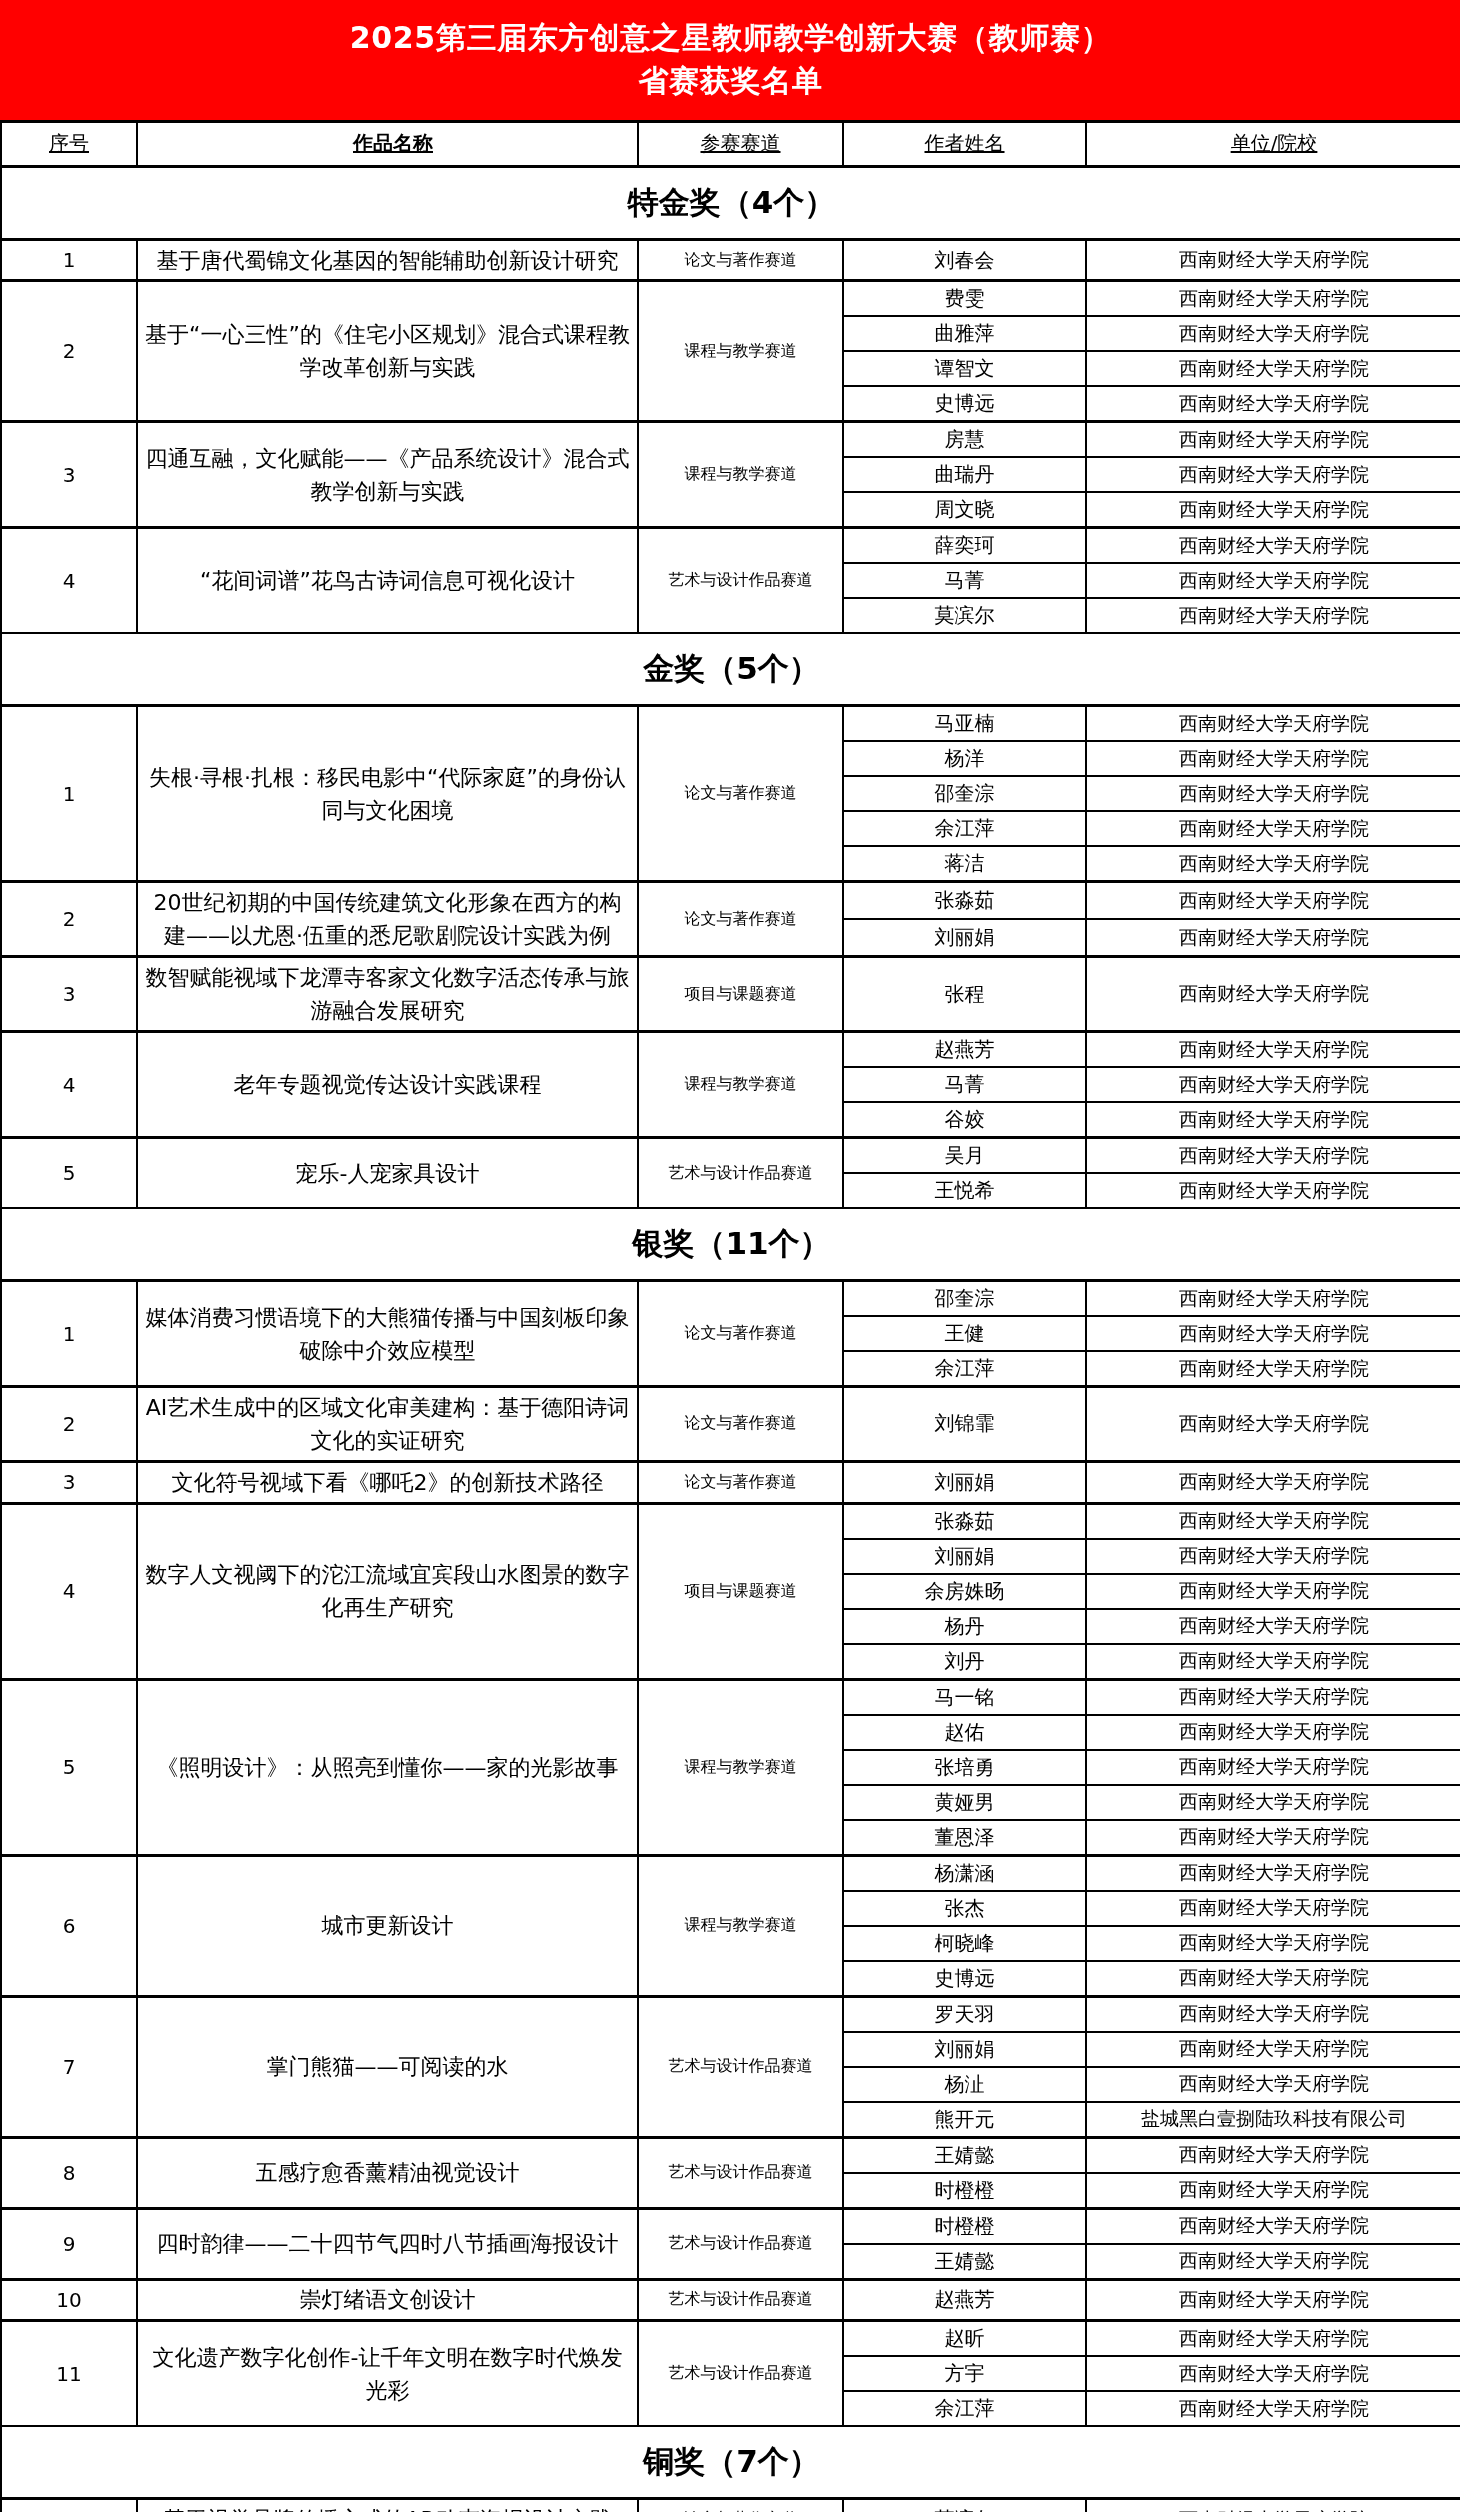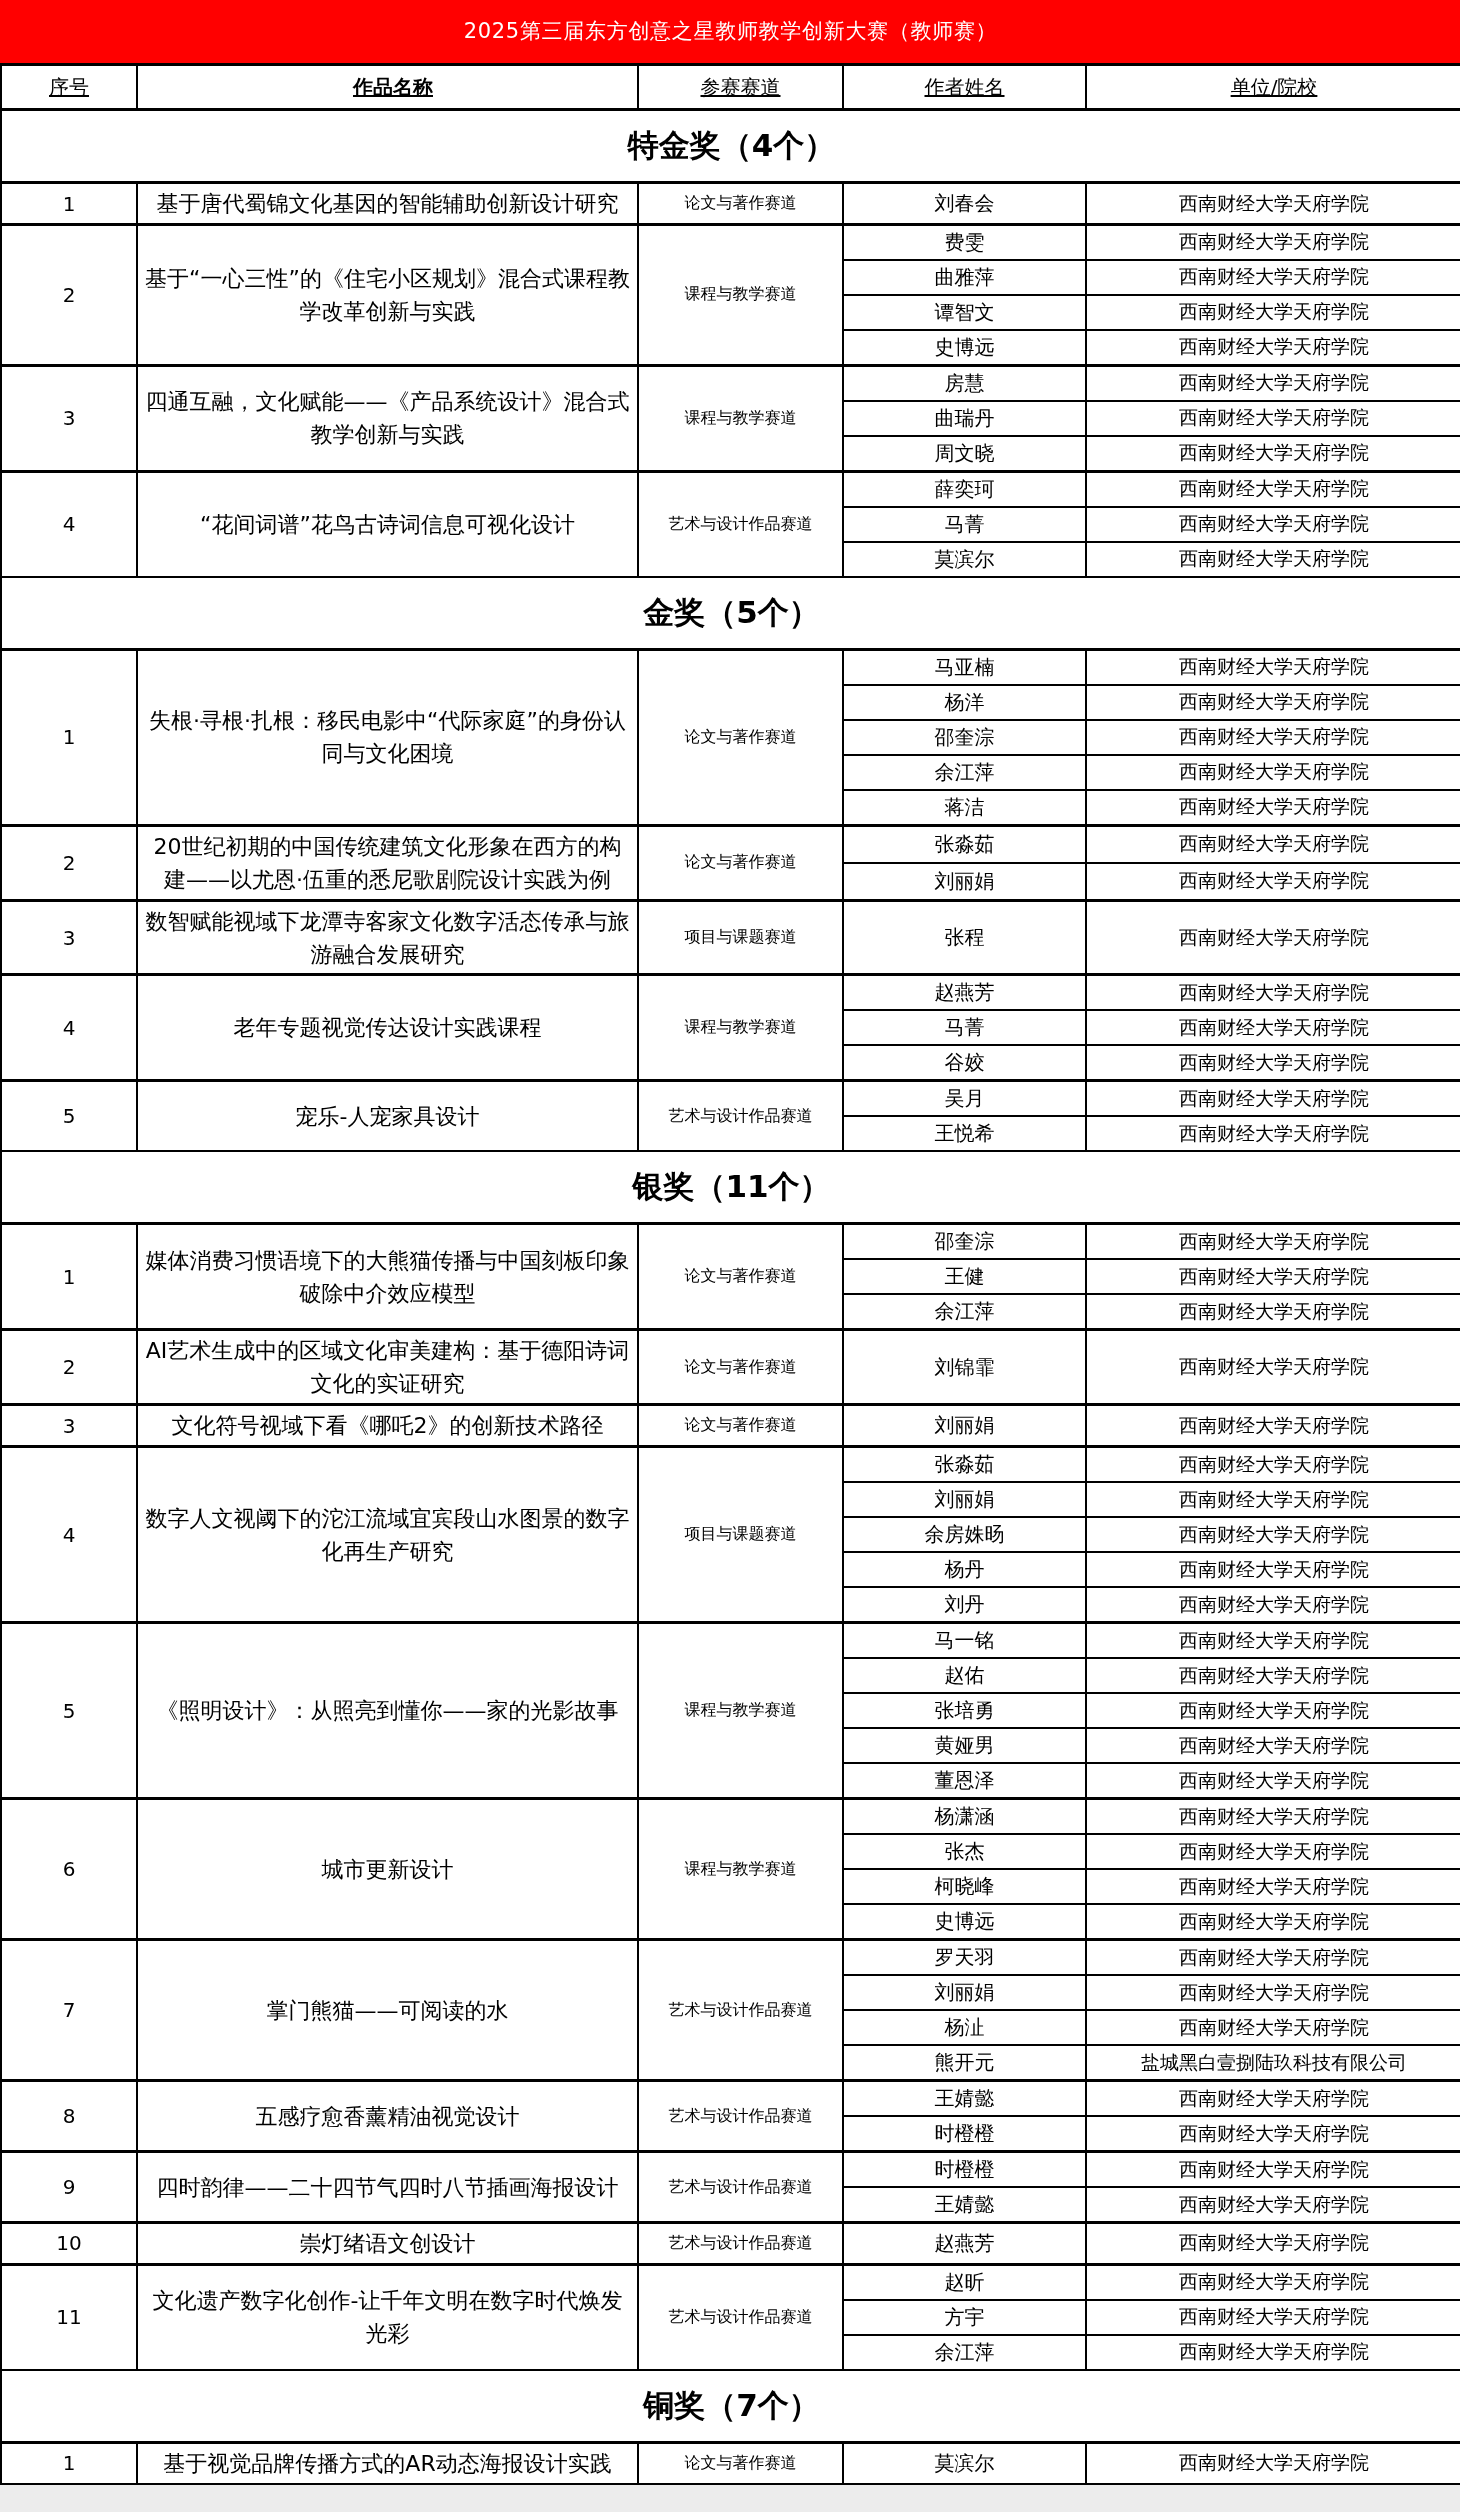--- a/index.html
+++ b/index.html
@@ -9,22 +9,22 @@
     font-family: "DejaVu Sans", "Liberation Sans", sans-serif;
     color: #000;
   }
   .title-banner {
     background: #ff0000;
     color: #ffffff;
     text-align: center;
     padding: 15.7px 0 17px 0;
   }
   .title-banner .line1, .title-banner .line2 {
-    font-size: 21px;
-    font-weight: normal;
+    font-size: 30px;
+    font-weight: bold;
     line-height: 1.45;
     letter-spacing: 0.7px;
   }
   table.awards {
     width: 1461px;
     border-collapse: collapse;
     table-layout: fixed;
   }
   table.awards td, table.awards th {
     border: 2.1px solid #000;
@@ -59,20 +59,21 @@
   td.track { font-size: 16px; }
   td.author { height: 31px; font-size: 20px; font-family: Liberation Serif, serif; }
   td.org { font-size: 19px; }
 </style>
 </head>
 <body>
 
 <div class="page">
   <div class="title-banner">
     <div class="line1">2025第三届东方创意之星教师教学创新大赛（教师赛）</div>
+    <div class="line2">省赛获奖名单</div>
   </div>
   <table class="awards">
     <colgroup>
       <col style="width:136px">
       <col style="width:501px">
       <col style="width:205px">
       <col style="width:243px">
       <col style="width:376px">
     </colgroup>
     <thead>

